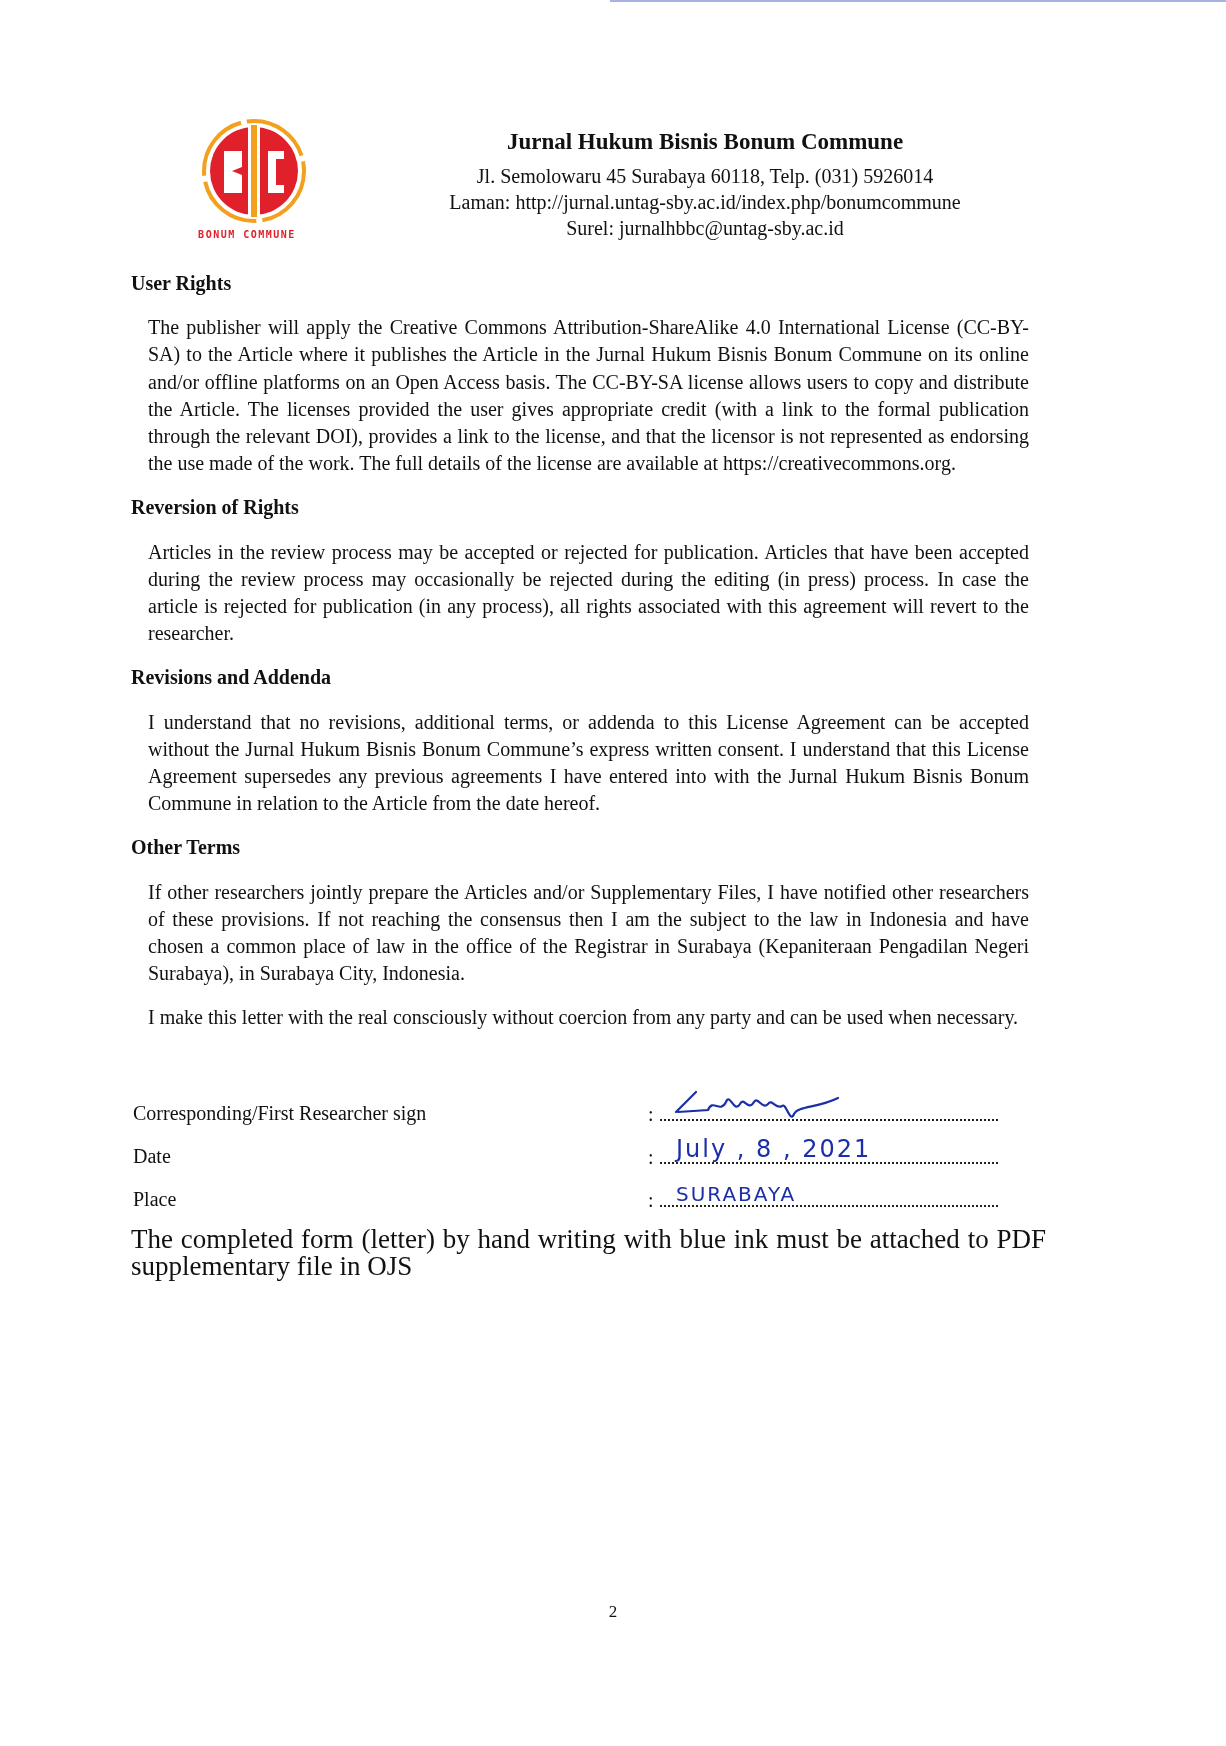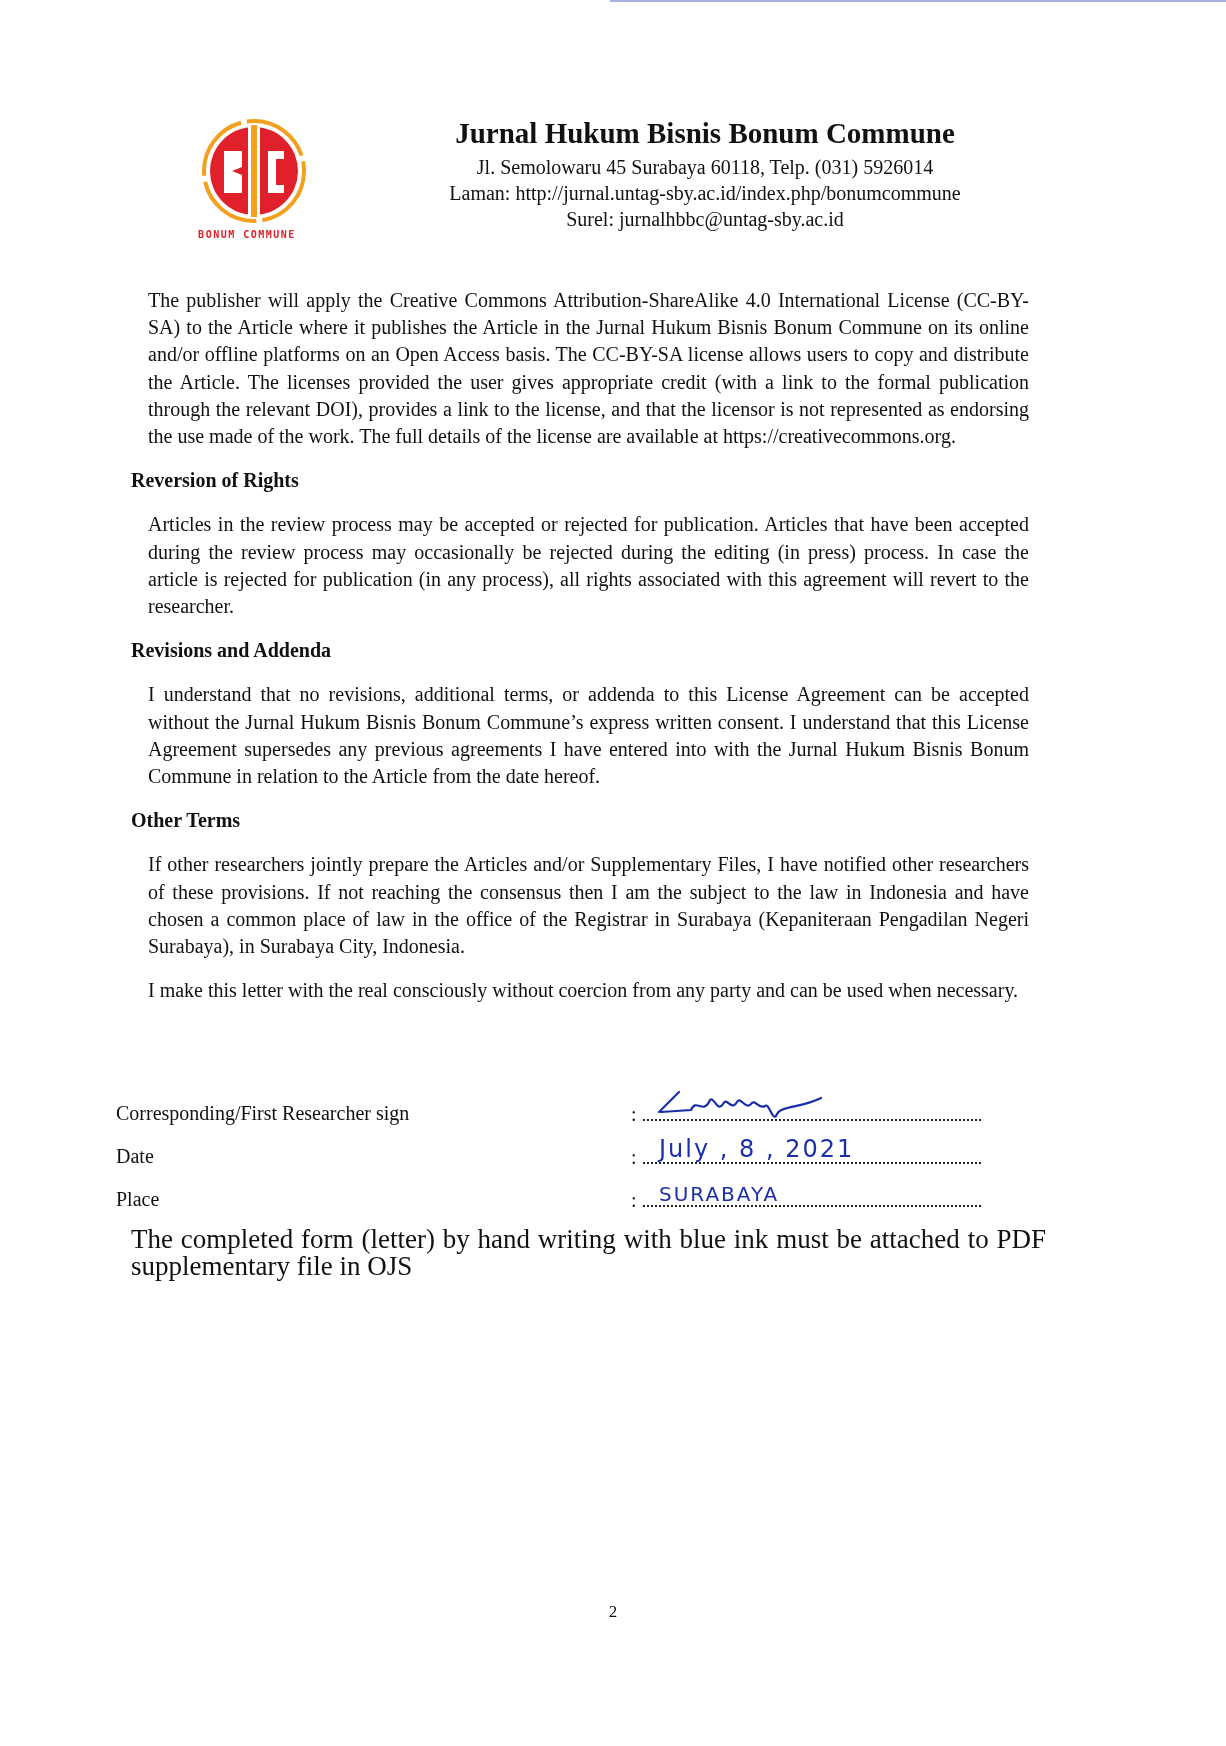--- a/index.html
+++ b/index.html
@@ -51,24 +51,24 @@
       color: #e0202a;
     }
     .masthead {
       position: absolute;
       left: 170px;
       top: 0;
       width: 710px;
       text-align: center;
     }
     .journal-title {
-      font-size: 29px;
+      font-size: 23px;
       font-weight: bold;
       line-height: 34px;
-      margin: 1px 0 4px 0;
+      margin: 10px 0 4px 0;
     }
     .masthead-line {
       font-size: 20px;
       line-height: 26px;
     }
     .body-text {
       position: absolute;
       left: 131px;
       top: 270px;
       width: 915px;
@@ -78,21 +78,21 @@
     .section-heading {
       font-weight: bold;
     }
     .para {
       text-align: justify;
       text-align-last: left;
       margin: 17px;
     }
     .signature-block {
       position: absolute;
-      left: 116px;
+      left: 133px;
       top: 1090px;
       width: 915px;
     }
     .sig-row {
       position: relative;
       height: 43px;
       font-size: 20px;
     }
     .sig-label {
       position: absolute;
@@ -178,20 +178,21 @@
   <div class="masthead">
     <div class="journal-title">Jurnal Hukum Bisnis Bonum Commune</div>
     <div class="masthead-line">Jl. Semolowaru 45 Surabaya 60118, Telp.  (031) 5926014</div>
     <div class="masthead-line">Laman: http://jurnal.untag-sby.ac.id/index.php/bonumcommune</div>
     <div class="masthead-line">Surel: jurnalhbbc@untag-sby.ac.id</div>
   </div>
 </div>
 
 <div class="body-text">
   <div class="section">
+    <div class="section-heading">User Rights</div>
     <p class="para">The publisher will apply the Creative Commons Attribution-ShareAlike 4.0 International License (CC-BY-SA) to the Article where it publishes the Article in the Jurnal Hukum Bisnis Bonum Commune on its online and/or offline platforms on an Open Access basis. The CC-BY-SA license allows users to copy and distribute the Article. The licenses provided the user gives appropriate credit (with a link to the formal publication through the relevant DOI), provides a link to the license, and that the licensor is not represented as endorsing the use made of the work. The full details of the license are available at https://creativecommons.org.</p>
   </div>
   <div class="section">
     <div class="section-heading">Reversion of Rights</div>
     <p class="para">Articles in the review process may be accepted or rejected for publication. Articles that have been accepted during the review process may occasionally be rejected during the editing (in press) process. In case the article is rejected for publication (in any process), all rights associated with this agreement will revert to the researcher.</p>
   </div>
   <div class="section">
     <div class="section-heading">Revisions and Addenda</div>
     <p class="para">I understand that no revisions, additional terms, or addenda to this License Agreement can be accepted without the Jurnal Hukum Bisnis Bonum Commune’s express written consent. I understand that this License Agreement supersedes any previous agreements I have entered into with the Jurnal Hukum Bisnis Bonum Commune in relation to the Article from the date hereof.</p>
   </div>

